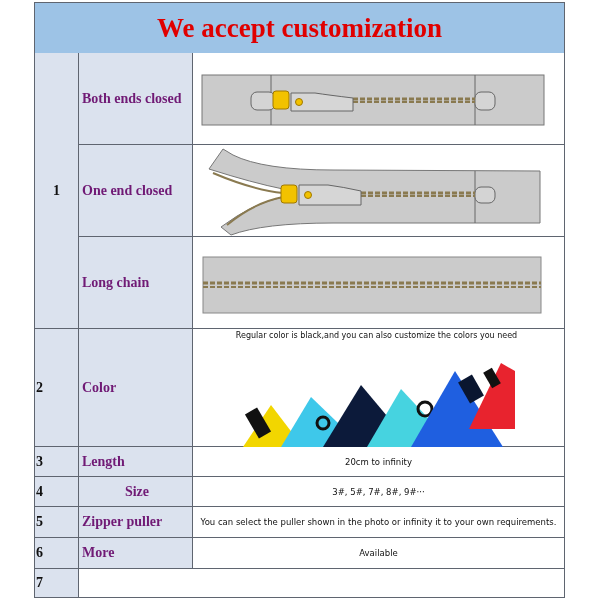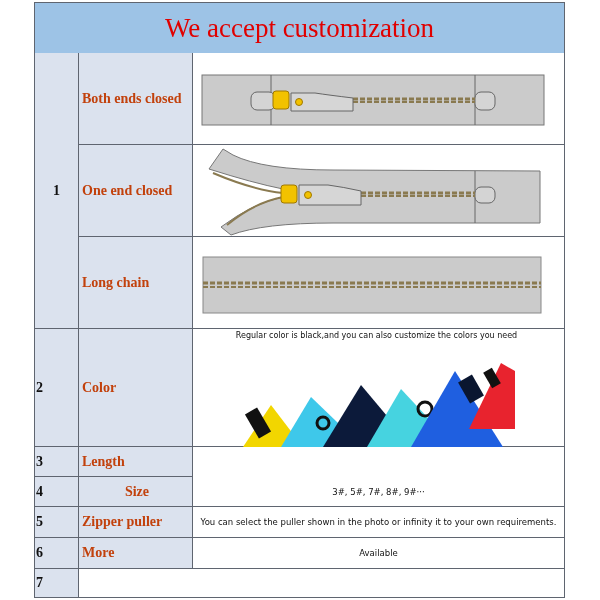--- a/index.html
+++ b/index.html
@@ -1,21 +1,21 @@
 <!DOCTYPE html>
 <html><head>
 <meta charset="utf-8">
 <style>
   html,body{margin:0;padding:0;background:#fff;}
   body{width:600px;height:600px;position:relative;overflow:hidden;}
   .tbl{position:absolute;left:34px;top:2px;width:531px;height:596px;border:1px solid #5f6570;box-sizing:border-box;}
   .hdr{position:absolute;left:0;top:0;width:529px;height:50px;background:#9dc3e6;border-bottom:1px solid #5f6570;display:flex;align-items:center;justify-content:center;}
-  .hdr span{font-family:"Liberation Serif",serif;font-weight:normal;font-size:27px;color:#e00000;}
+  .hdr span{font-family:"Liberation Serif",serif;font-weight:bold;font-size:27px;color:#e00000;}
   .cell{position:absolute;box-sizing:border-box;border-right:1px solid #5f6570;border-bottom:1px solid #5f6570;display:flex;align-items:center;}
-  .lbl{background:#dbe2ee;font-family:"Liberation Serif",serif;font-weight:bold;font-size:14px;color:#c2410c;}
+  .lbl{background:#dbe2ee;font-family:"Liberation Serif",serif;font-weight:bold;font-size:14px;color:#701a75;}
   .num{background:#dbe2ee;font-family:"Liberation Serif",serif;font-weight:bold;font-size:14px;color:#111;}
   .val{background:#fff;justify-content:center;font-family:"DejaVu Sans",sans-serif;font-size:8.5px;color:#111;border-right:none;}
   .colr{position:absolute;font-family:"DejaVu Sans",sans-serif;font-size:8px;color:#111;left:0;right:4px;text-align:center;top:2px;}
 </style>
 </head>
 <body>
 
 <div class="tbl">
   <div class="hdr">
     <span>We accept customization</span>
@@ -94,20 +94,23 @@
       <rect x="294" y="40" width="10" height="18" fill="#111" transform="rotate(-30 299 49)"></rect>
     </svg>
   </div>
 
   <div class="cell num" style="left:0;top:444px;width:44px;height:30px;padding-left:1px;">
       <span>3</span>
     </div>
   <div class="cell lbl" style="left:44px;top:444px;width:114px;height:30px;padding-left:3px;">
       <span>Length</span>
     </div>
+  <div class="cell val" style="left:158px;top:444px;width:371px;height:30px;">
+      <span>20cm to infinity</span>
+    </div>
 
   <div class="cell num" style="left:0;top:474px;width:44px;height:30px;padding-left:1px;">
       <span>4</span>
     </div>
   <div class="cell lbl" style="left:44px;top:474px;width:114px;height:30px;padding-left:3px;justify-content:center;">
       <span>Size</span>
     </div>
   <div class="cell val" style="left:158px;top:474px;width:371px;height:30px;">
       <span>3#, 5#, 7#, 8#, 9#···</span>
     </div>

